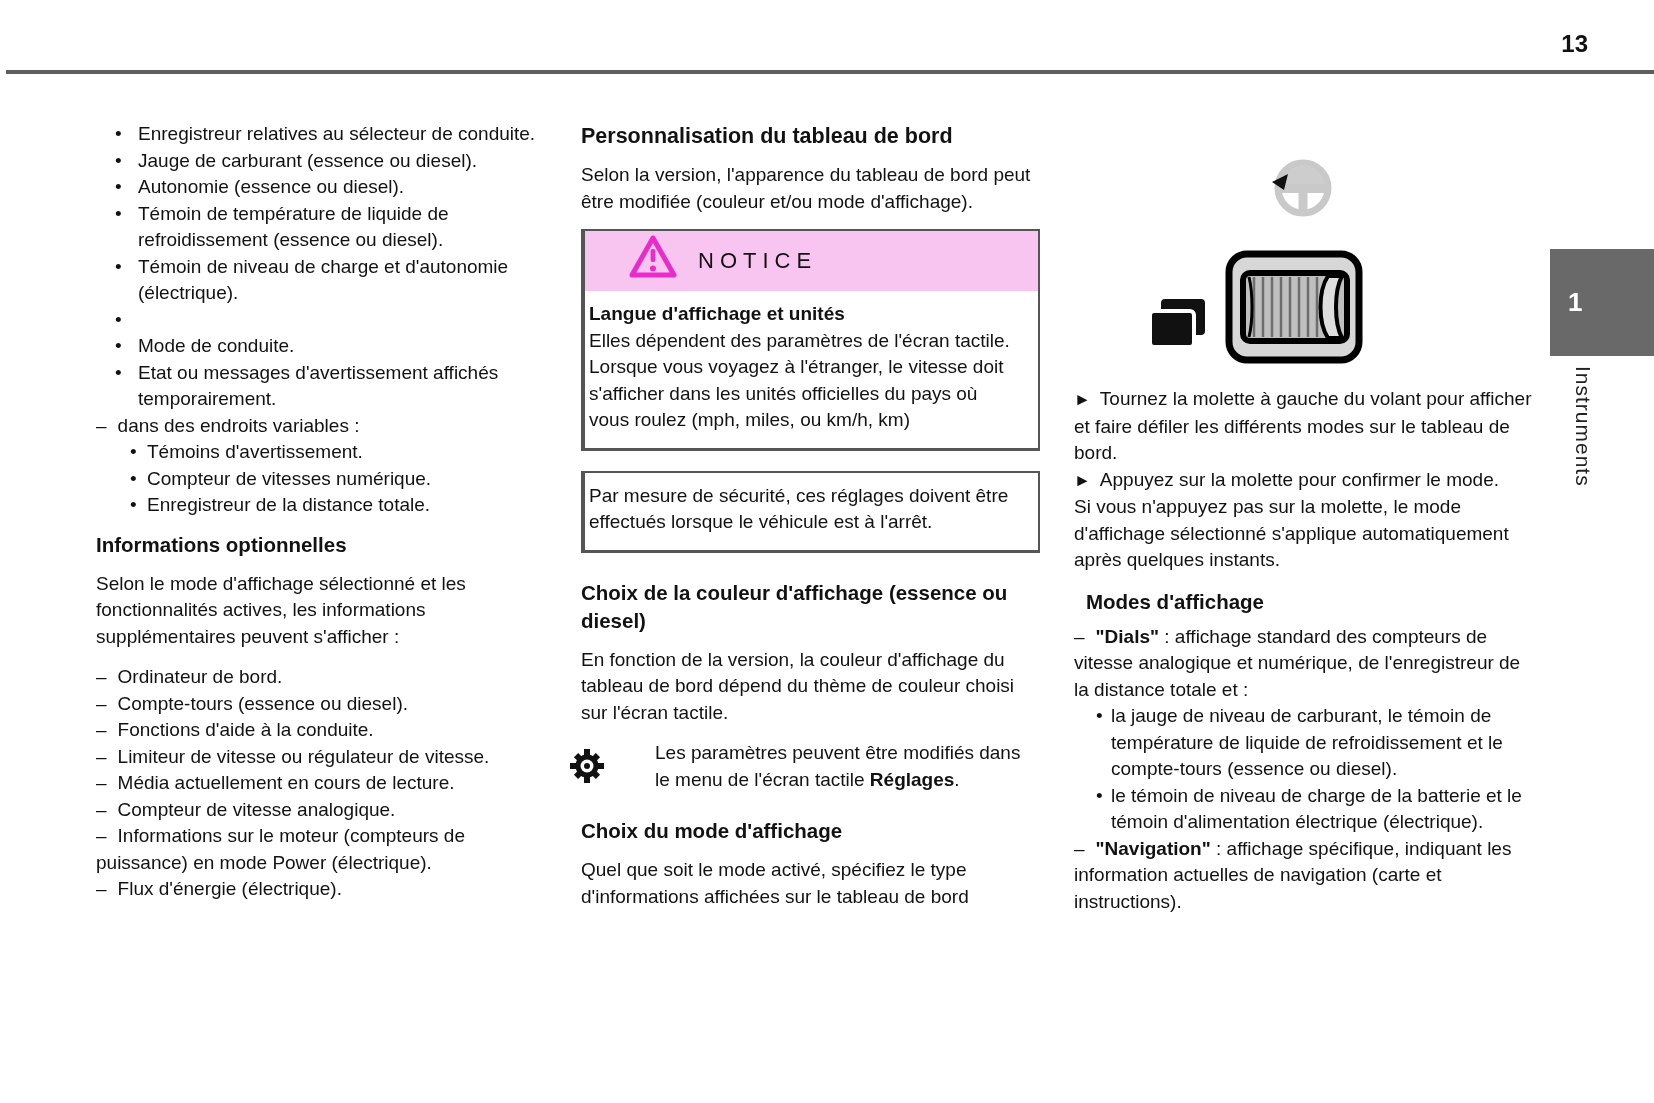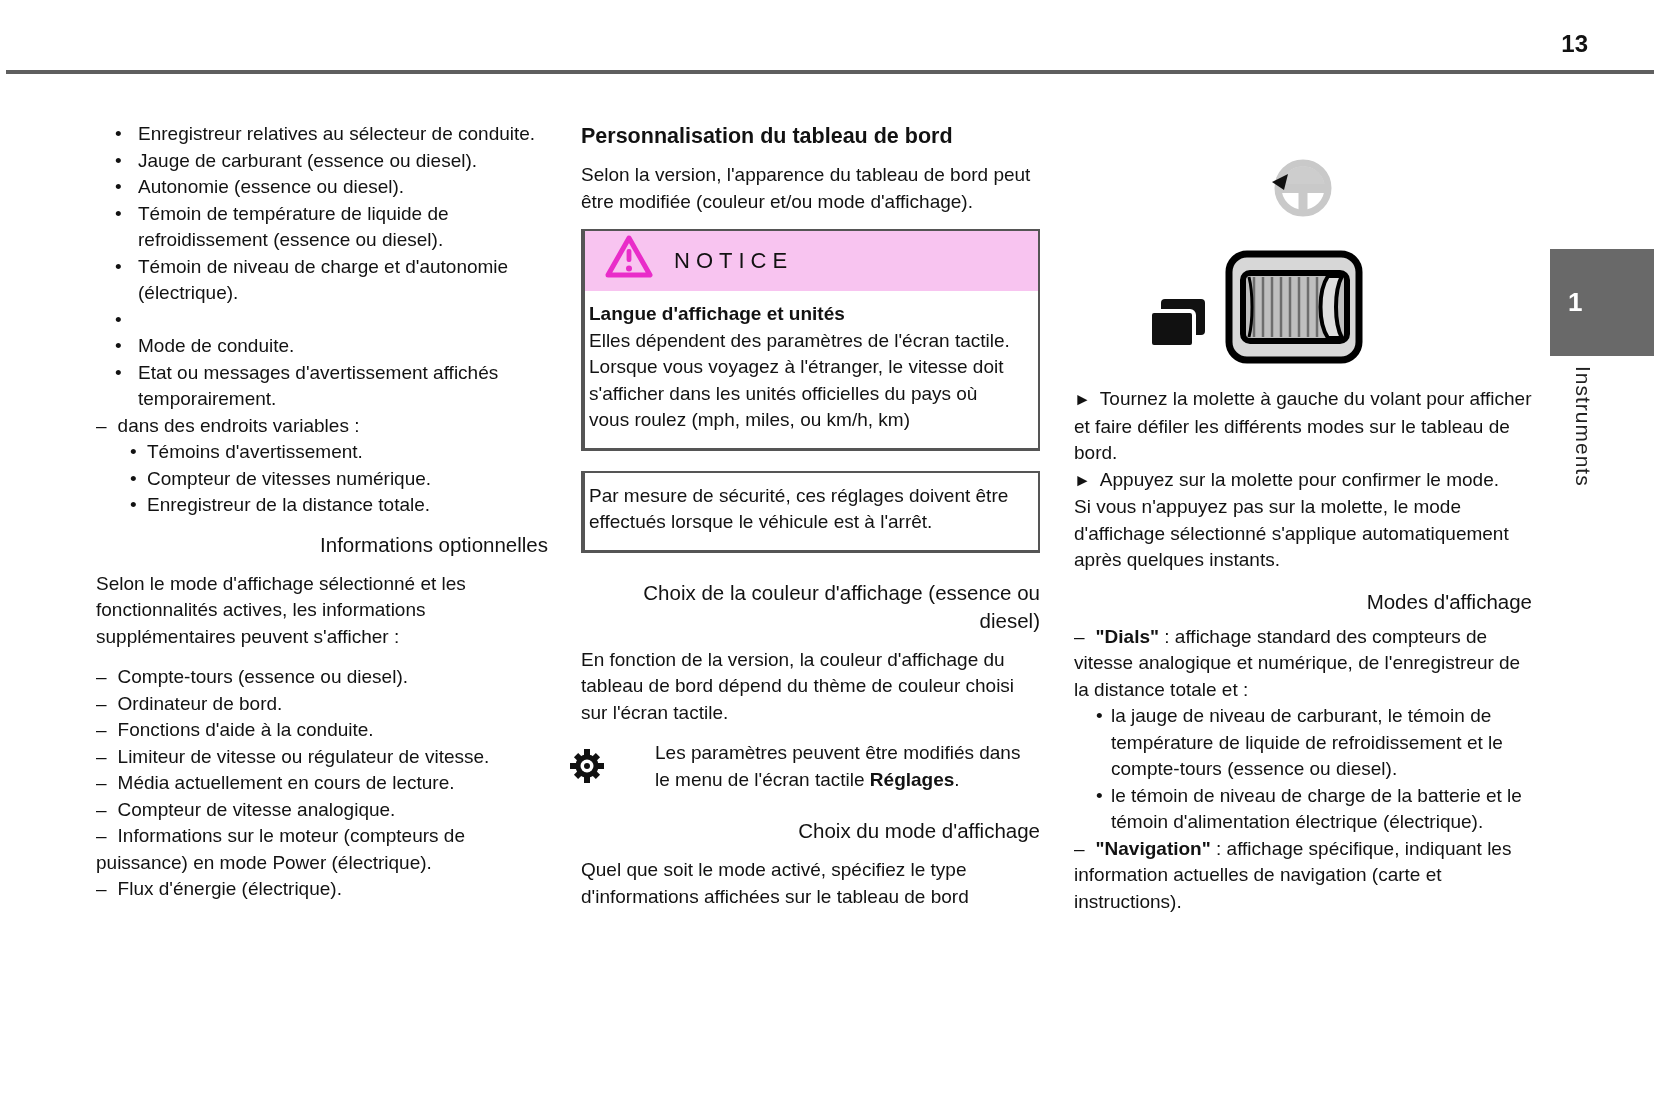--- a/index.html
+++ b/index.html
@@ -34,29 +34,29 @@
   .li.sub{padding-left:34px;}
   .li.sub .mk{flex:0 0 17px;}
   .li.rsub{padding-left:22px;}
   .li.rsub .mk{flex:0 0 15px;}
 
   
   .dash .mk{margin-right:11px;}
   .arrow .mk{margin-right:9px;font-size:17px;}
 
   h2{font-size:21.5px;line-height:28px;font-weight:bold;margin:0 0 12px 0;}
-  h3{font-size:20.5px;line-height:28px;font-weight:normal;margin:0 0 12px 0;text-align:right;}
+  h3{font-size:20.5px;line-height:28px;font-weight:bold;margin:0 0 12px 0;}
   .mid-h3{margin-top:24px;}
   .left-h3{margin:12px 0 12px 0;}
   .right-h3{margin:6px 0 8px 12px;}
 
   .alert{border:2px solid var(--box-border);border-left-width:4px;border-bottom-width:3px;background:#fff;margin:8px 0 0 0;}
   .alert-notice{margin-bottom:20px;}
   .alert-warning{margin-bottom:26px;}
-  .alert-head{height:60px;background:var(--accent-pink);display:flex;align-items:center;padding-left:19px;}
+  .alert-head{height:60px;background:var(--accent-pink);display:flex;align-items:center;padding-left:43px;}
   .alert-label{font-size:22px;letter-spacing:6px;margin-left:20px;}
   .alert-warning .alert-label{font-weight:bold;letter-spacing:4px;}
   .alert-body{padding:10px 17px 14px 4px;}
   .bold{font-weight:bold;}
 
   .gear-note{display:flex;margin:8px 0 2px 0;}
   .gear-cell{flex:0 0 86px;margin-left:-12px;padding-top:8px;}
   .gear-text{flex:1;}
 
   .icon-strip{position:relative;height:228px;margin-bottom:8px;}
@@ -118,22 +118,22 @@
       <span>Compteur de vitesses numérique.</span>
     </div>
   <div class="li sub">
       <span class="mk">•</span>
       <span>Enregistreur de la distance totale.</span>
     </div>
 
   <h3 class="left-h3">Informations optionnelles</h3>
   <p class="para">Selon le mode d'affichage sélectionné et les fonctionnalités actives, les informations supplémentaires peuvent s'afficher :</p>
 
+  <p class="dash"><span class="mk">–</span><span>Ordinateur de bord.</span></p>
   <p class="dash"><span class="mk">–</span><span>Compte-tours (essence ou diesel).</span></p>
-  <p class="dash"><span class="mk">–</span><span>Ordinateur de bord.</span></p>
   <p class="dash"><span class="mk">–</span><span>Fonctions d'aide à la conduite.</span></p>
   <p class="dash"><span class="mk">–</span><span>Limiteur de vitesse ou régulateur de vitesse.</span></p>
   <p class="dash"><span class="mk">–</span><span>Média actuellement en cours de lecture.</span></p>
   <p class="dash"><span class="mk">–</span><span>Compteur de vitesse analogique.</span></p>
   <p class="dash"><span class="mk">–</span><span>Informations sur le moteur (compteurs de puissance) en mode Power (électrique).</span></p>
   <p class="dash"><span class="mk">–</span><span>Flux d'énergie (électrique).</span></p>
 </div>
 
 <div class="col" id="col-mid">
   <h2>Personnalisation du tableau de bord</h2>

